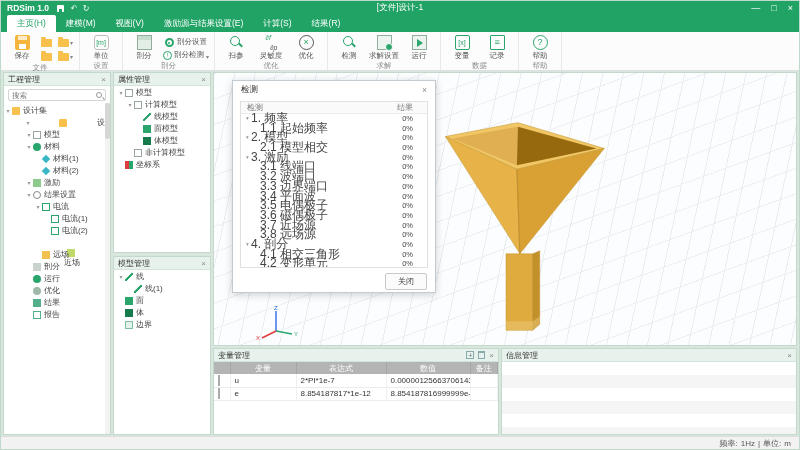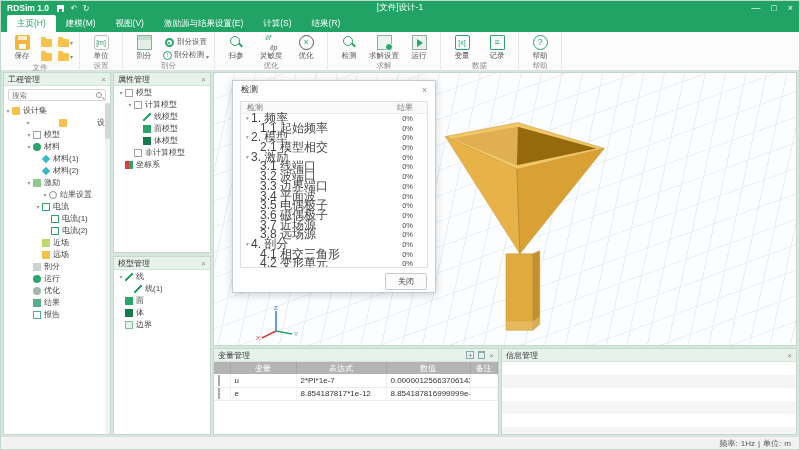--- a/index.html
+++ b/index.html
@@ -347,41 +347,41 @@
           <div class="trow" style="padding-left: 30px;">
             <span class="texp">&nbsp;</span>
             <span class="ti ico-t-material-item"></span>
             <span class="tlabel">材料(2)</span>
           </div>
           <div class="trow" style="padding-left: 21px;">
             <span class="texp">▾</span>
             <span class="ti ico-t-excitation"></span>
             <span class="tlabel">激励</span>
           </div>
-          <div class="trow" style="padding-left: 37px;">
+          <div class="trow" style="padding-left: 21px;">
             <span class="texp">▾</span>
             <span class="ti ico-t-result-settings"></span>
             <span class="tlabel">结果设置</span>
           </div>
           <div class="trow" style="padding-left: 30px;">
             <span class="texp">▾</span>
             <span class="ti ico-t-current"></span>
             <span class="tlabel">电流</span>
           </div>
           <div class="trow" style="padding-left: 39px;">
             <span class="texp">&nbsp;</span>
             <span class="ti ico-t-current"></span>
             <span class="tlabel">电流(1)</span>
           </div>
           <div class="trow" style="padding-left: 39px;">
             <span class="texp">&nbsp;</span>
             <span class="ti ico-t-current"></span>
             <span class="tlabel">电流(2)</span>
           </div>
-          <div class="trow" style="padding-left: 30px;">
+          <div class="trow" style="padding-left: 30px; flex-direction: column;">
             <span class="texp">&nbsp;</span>
             <span class="ti ico-t-nearfield"></span>
             <span class="tlabel">近场</span>
           </div>
           <div class="trow" style="padding-left: 30px;">
             <span class="texp">&nbsp;</span>
             <span class="ti ico-t-farfield"></span>
             <span class="tlabel">远场</span>
           </div>
           <div class="trow" style="padding-left: 21px;">

